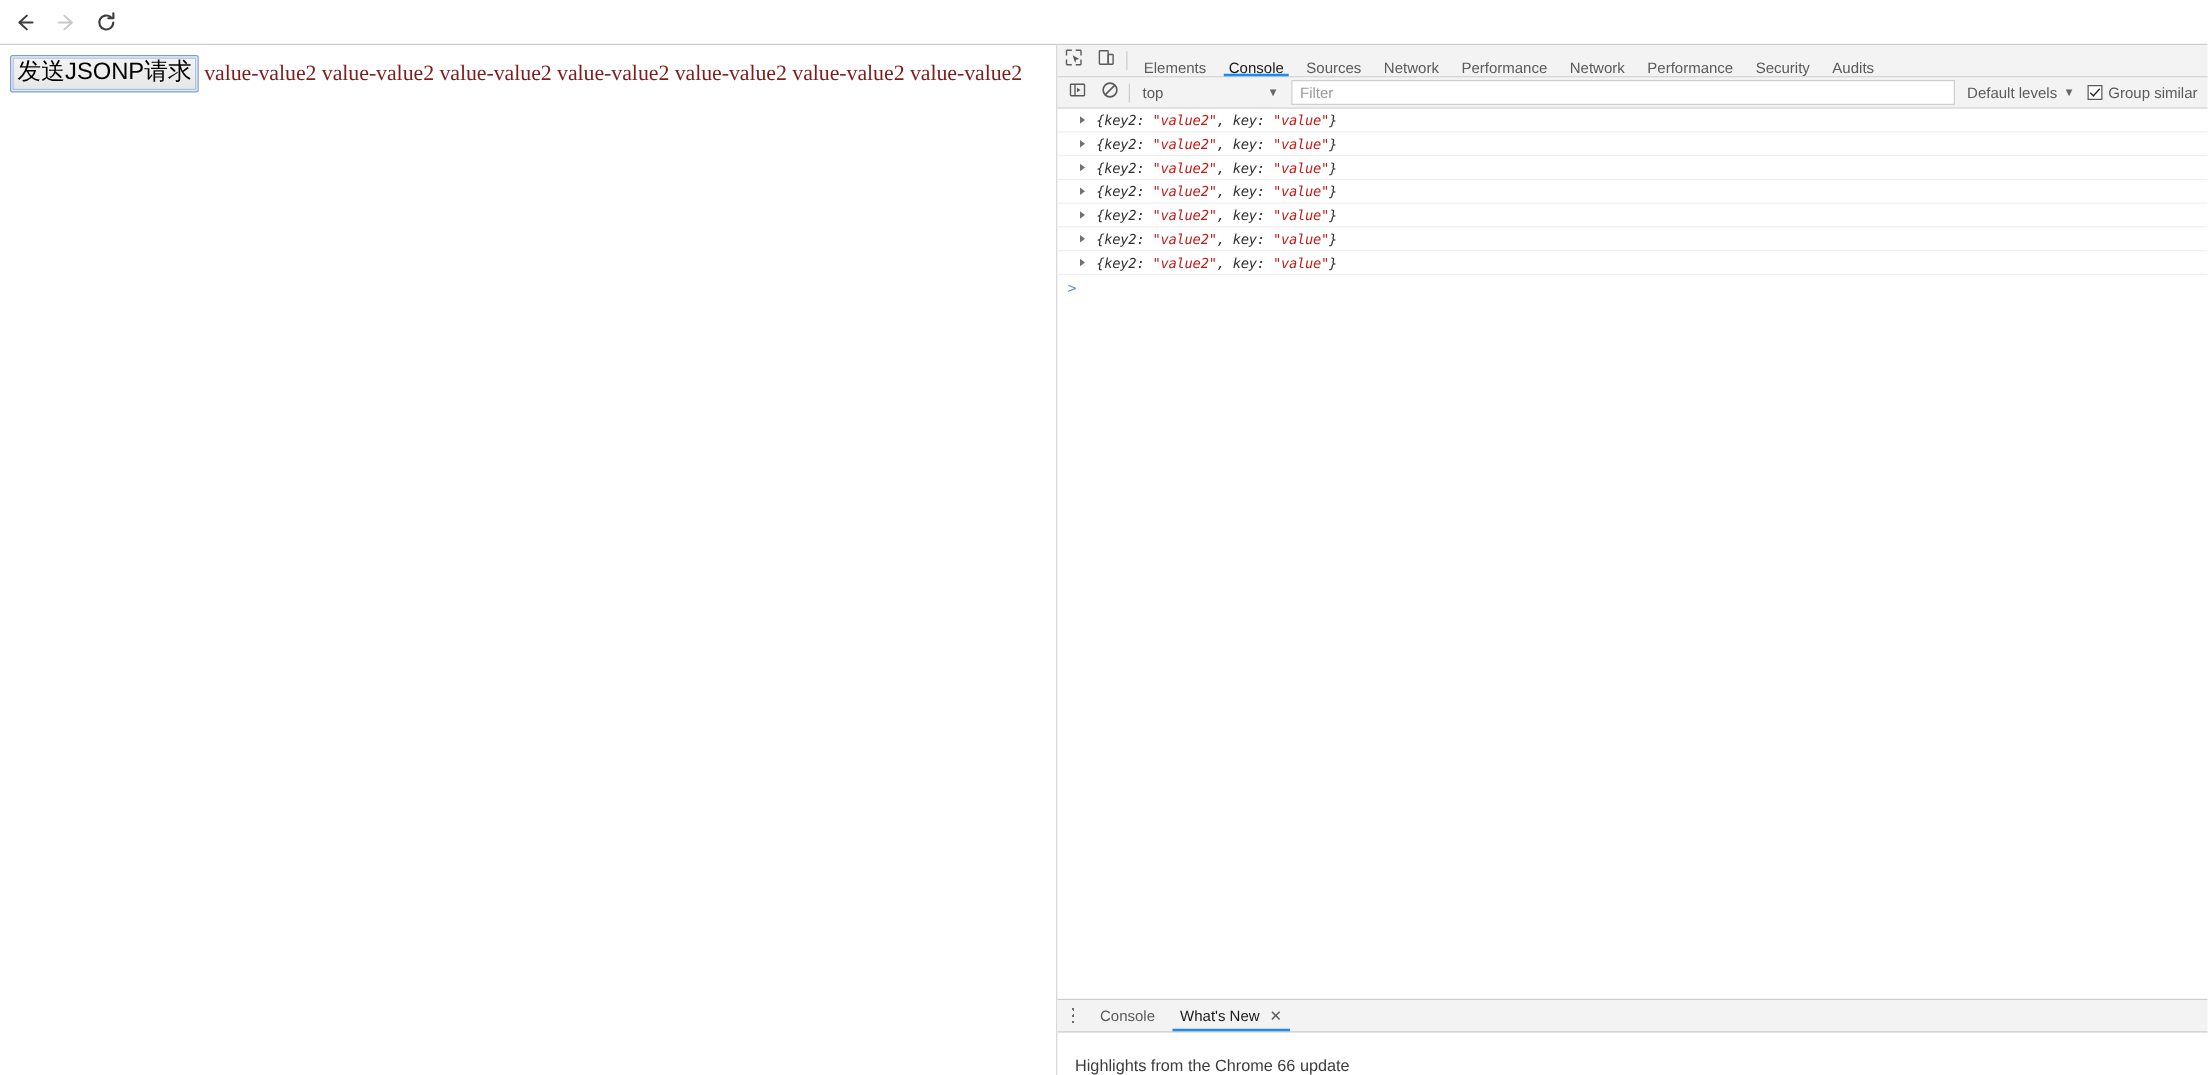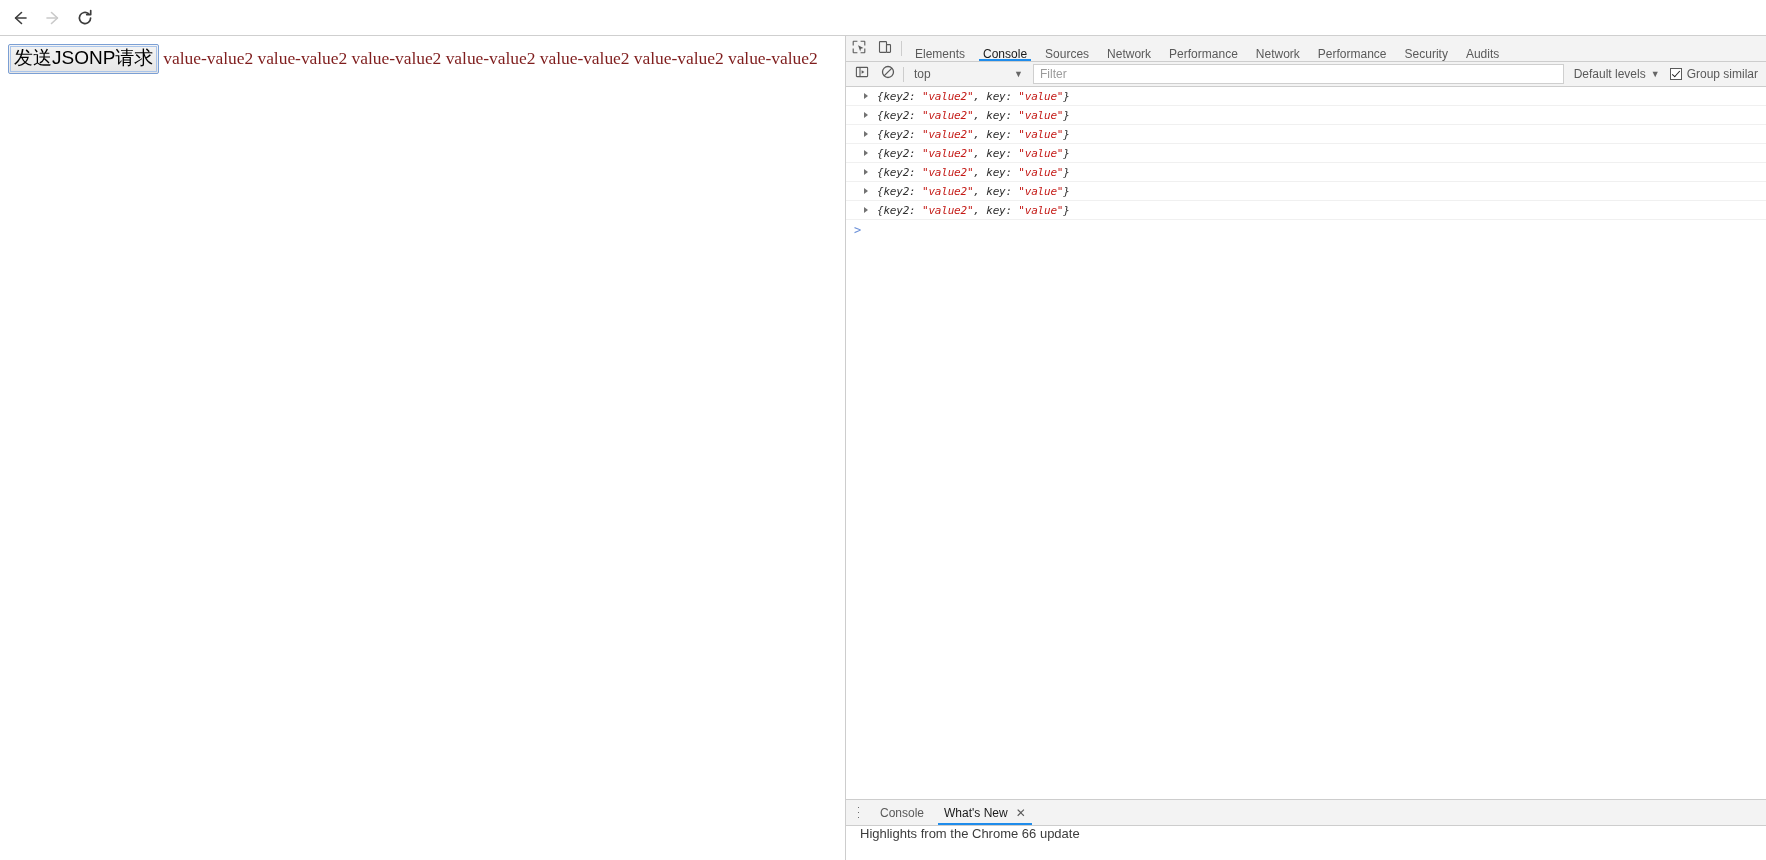--- a/index.html
+++ b/index.html
@@ -317,21 +317,21 @@
   }
   .drawer-tab .tab-close {
     margin-left: 8px;
     font-size: 12px;
     color: #5a5a5a;
     line-height: 1;
   }
   #drawer-content {
     height: 34px;
     display: flex;
-    align-items: flex-start;
+    align-items: flex-end;
     padding-left: 14px;
     font-size: 13px;
     color: #3c3c3c;
     box-sizing: border-box;
   }
 </style>
 </head>
 <body>
 
 <div id="browser-chrome">

